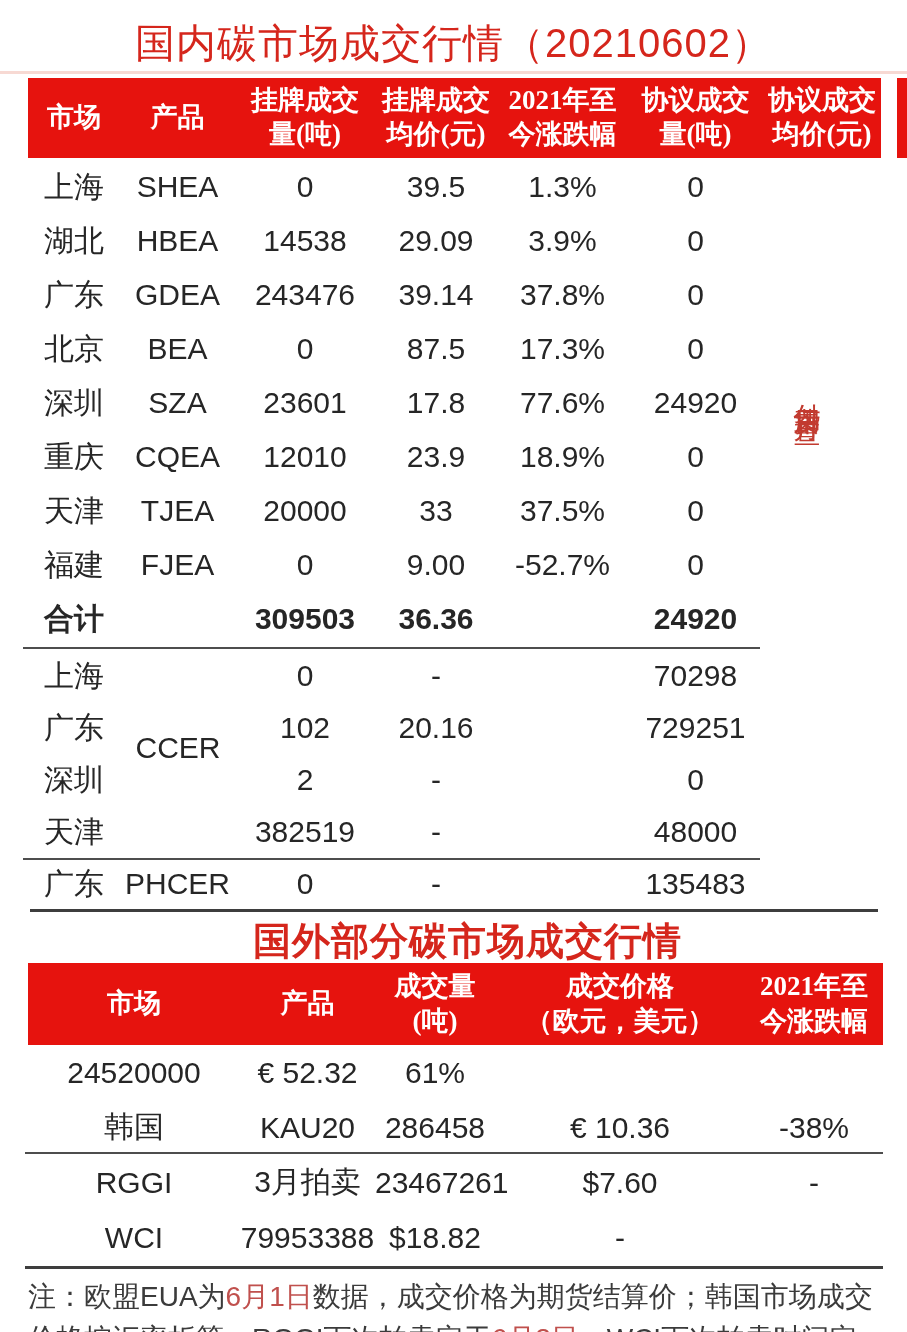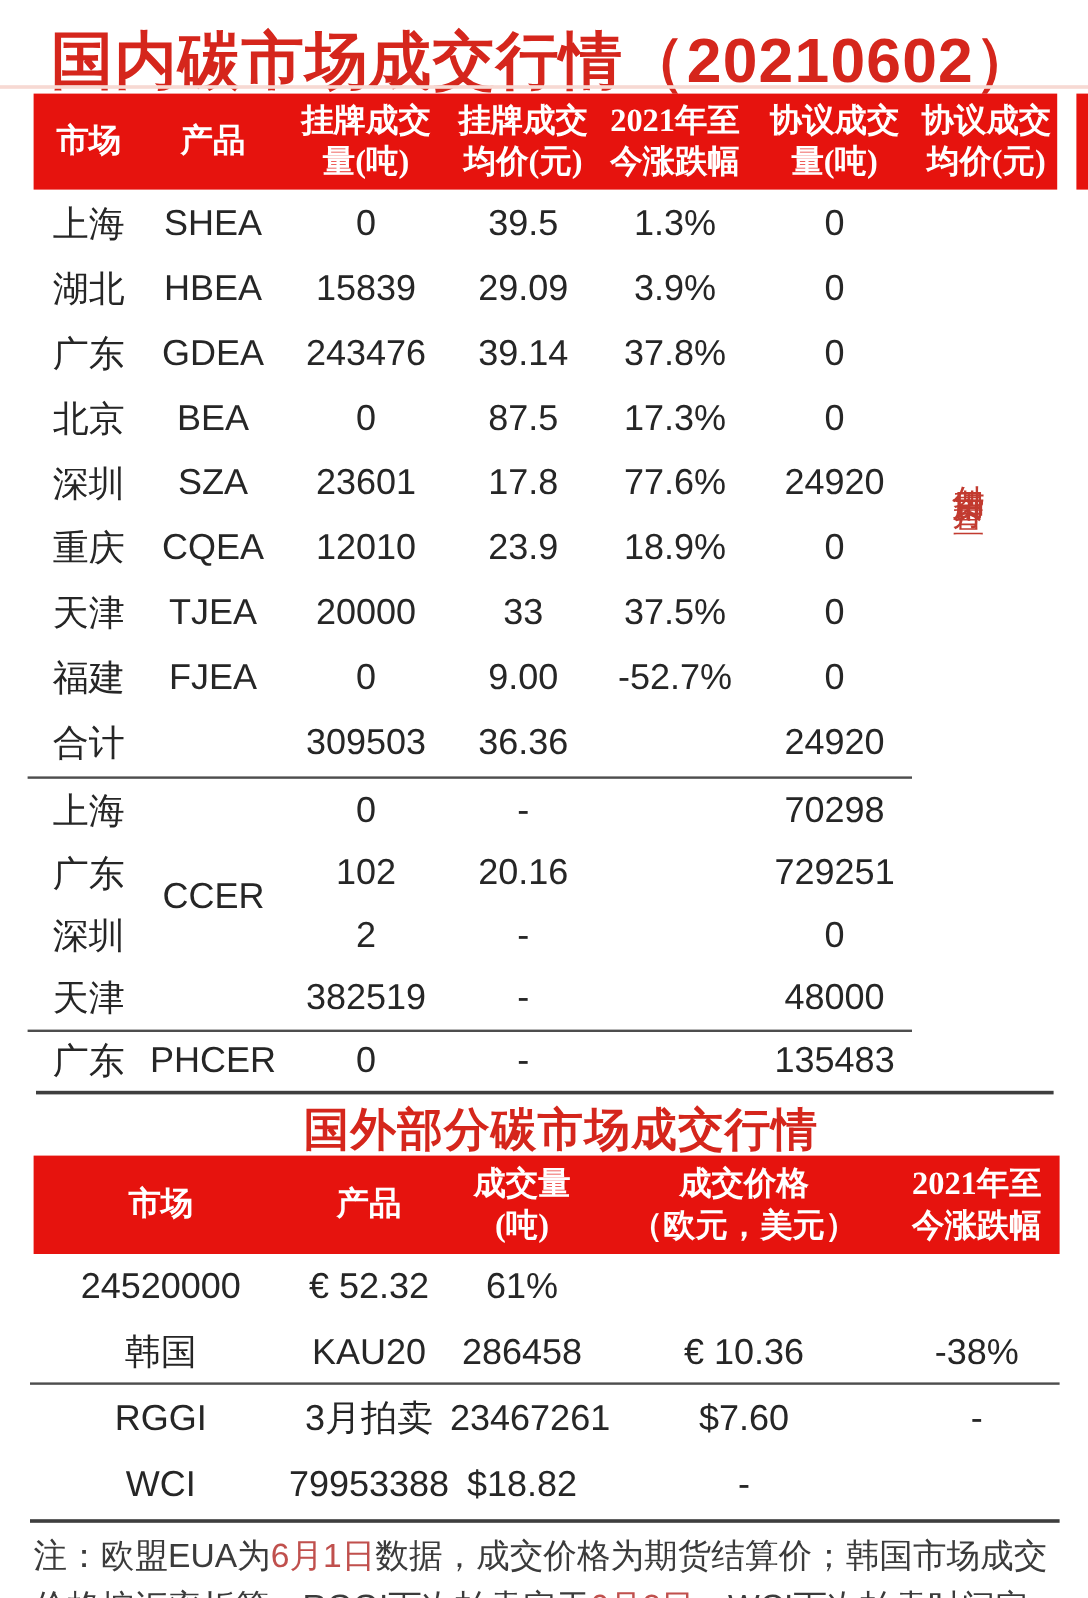--- a/index.html
+++ b/index.html
@@ -3,21 +3,21 @@
 <meta charset="utf-8">
 <style>
   html,body{margin:0;padding:0;background:#ffffff;}
   .page{
     position:relative;width:907px;height:1332px;background:#ffffff;overflow:hidden;
     font-family:"Liberation Sans", sans-serif;color:#262626;
   }
   
   .main-title{
     position:absolute;left:0;top:16px;width:907px;text-align:center;
-    font-size:52px;font-weight:bold;color:#d5261c;letter-spacing:1px;
+    font-size:40px;font-weight:normal;color:#d5261c;letter-spacing:1px;
   }
   .pink-line{position:absolute;left:0;top:71px;width:907px;height:3px;background:#f7d9d3;}
   .foreign-title{
     position:absolute;left:0;top:916px;width:907px;text-align:center;
     font-size:38px;font-weight:bold;color:#d5261c;letter-spacing:1px;margin-left:14px;
   }
   
   .t1{position:absolute;left:28px;top:78px;width:853px;}
   .t1 .hdr{
     display:grid;grid-template-columns:92px 115px 140px 122px 131px 135px 118px;
@@ -27,21 +27,21 @@
   }
   .t1rows{position:absolute;left:28px;top:160px;width:853px;}
   .t1row{
     display:grid;grid-template-columns:92px 115px 140px 122px 131px 135px 118px;
     height:54px;align-items:center;text-align:center;font-size:30px;
   }
   .ccer-rows{position:absolute;left:28px;top:650px;width:853px;}
   .ccer-rows .t1row{height:52px;}
   .phcer-row-wrap{position:absolute;left:28px;top:860px;width:853px;}
   .phcer-row-wrap .t1row{height:48px;}
-  .bold{font-weight:normal;}
+  .bold{font-weight:bold;}
   .ccer-label{
     position:absolute;left:130px;top:731px;width:96px;text-align:center;
     font-size:30px;color:#262626;
   }
   .red-sliver{position:absolute;left:897px;top:78px;width:10px;height:80px;background:#e6130e;}
   .paid-note{
     position:absolute;left:789px;top:383px;height:185px;
     writing-mode:vertical-rl;text-orientation:upright;
     font-size:27px;letter-spacing:3px;color:#c23b30;
     font-family:"Liberation Serif", serif;
@@ -105,21 +105,21 @@
       <span>SHEA</span>
       <span>0</span>
       <span>39.5</span>
       <span>1.3%</span>
       <span>0</span>
       <span></span>
     </div>
     <div class="t1row">
       <span>湖北</span>
       <span>HBEA</span>
-      <span>15839</span>
+      <span>14538</span>
       <span>29.09</span>
       <span>3.9%</span>
       <span>0</span>
       <span></span>
     </div>
     <div class="t1row">
       <span>广东</span>
       <span>GDEA</span>
       <span>243476</span>
       <span>39.14</span>

